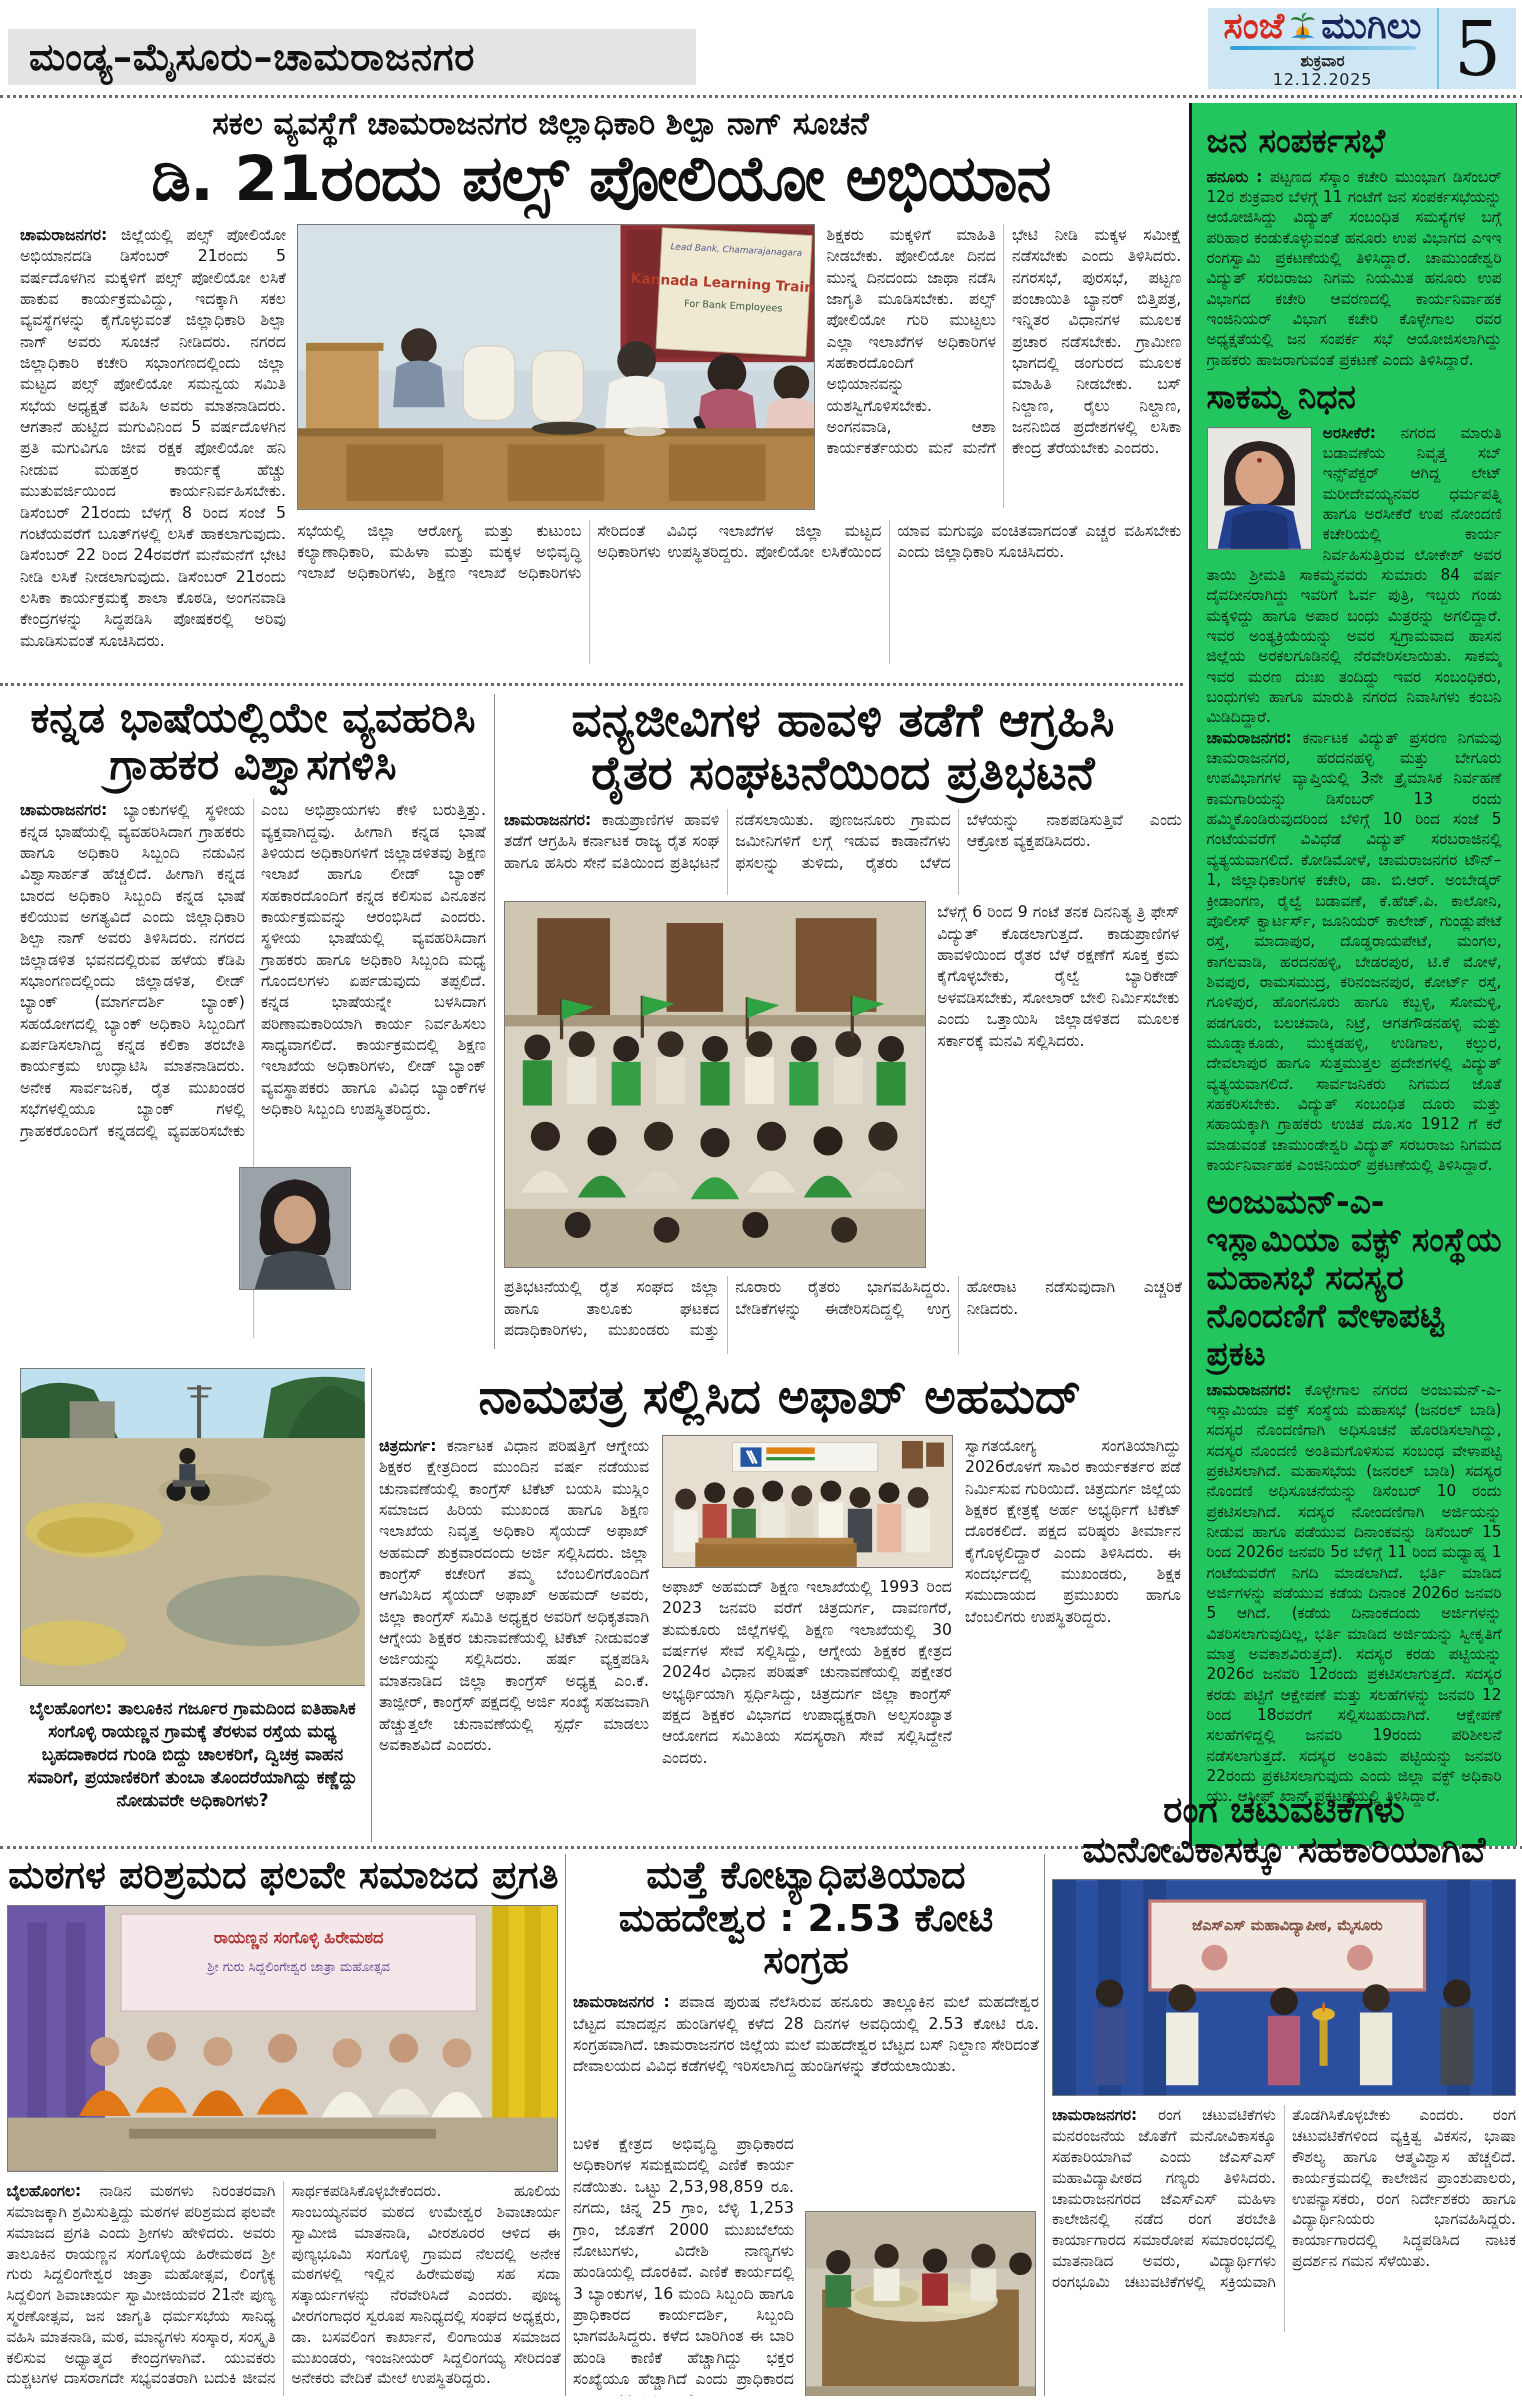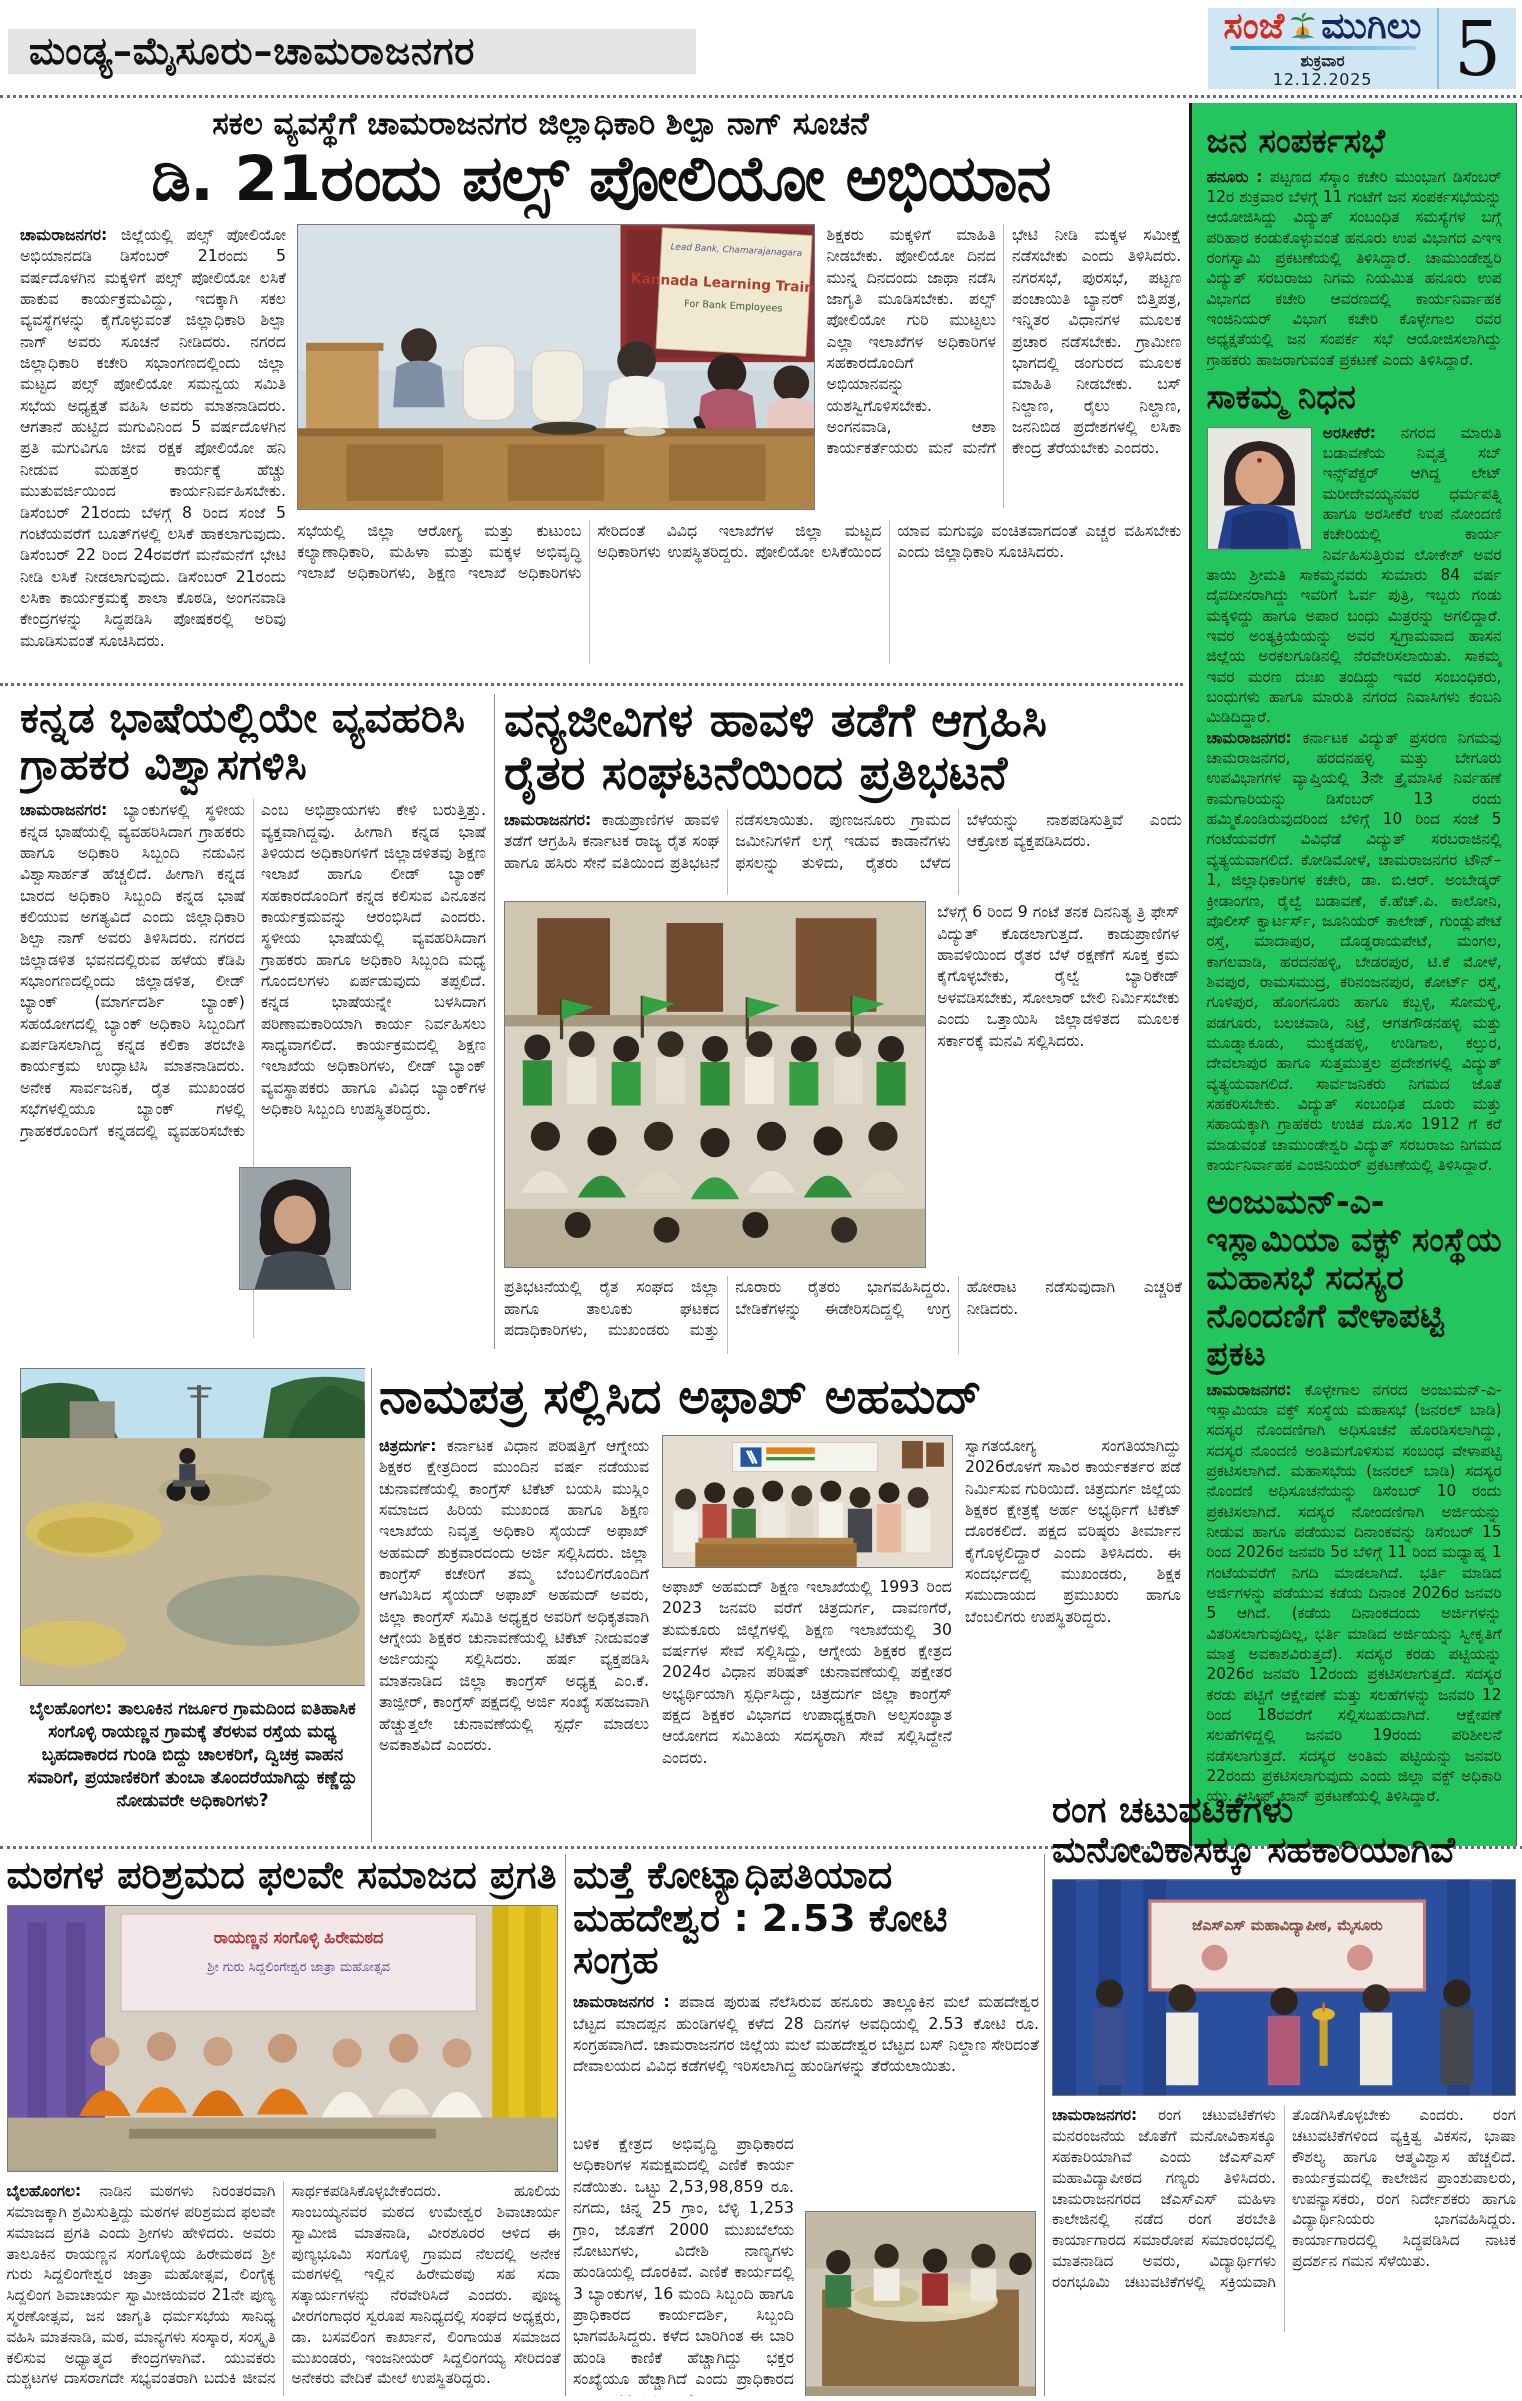--- a/index.html
+++ b/index.html
@@ -16,40 +16,40 @@
   .mast-rule{width:186px;height:4px;background:linear-gradient(90deg,#2a9fd8,#9fd4ee);border-radius:2.4px;margin:2.4px 0;}
   .mast-week{font-size:15.3px;font-weight:bold;color:#222;}
   .mast-date{font-size:16px;color:#222;letter-spacing:0.8px;}
   .mast-num{width:77px;display:flex;align-items:center;justify-content:center;
         border-left:2.4px solid #7fc3e4;font-family:"DejaVu Serif","Liberation Serif",serif;
         font-size:74px;line-height:1;color:#101010;}
   .hr-dotted{border-top:3.2px dotted #6b6b6b;height:0;}
   .vrule{width:0;border-left:0.8px solid #8a8a8a;}
   .kicker{text-align:center;font-size:31px;font-weight:bold;}
   .headline-xl{text-align:center;font-size:63px;font-weight:bold;line-height:1.02;letter-spacing:-0.8px;}
-  .h-block{text-align:left;font-weight:bold;line-height:1.12;}
+  .h-block{text-align:center;font-weight:bold;line-height:1.12;}
   .body-text{font-size:15.7px;line-height:1.36;text-align:justify;overflow:hidden;}
   .body-text b{font-weight:bold;}
   .cols2{column-count:2;column-gap:16px;column-rule:0.8px solid #bbb;}
   .cols3{column-count:3;column-gap:16px;column-rule:0.8px solid #bbb;}
   figure{margin:0;}
   .photo{border:0.8px solid #777;display:block;}
   .caption{font-size:17px;font-weight:bold;text-align:center;line-height:1.35;}
   .sidebar{background:#22c55e;border-left:3.2px solid #1b1b1b;border-right:1.6px solid #555;
         padding:11.3px 14.5px;box-sizing:border-box;overflow:hidden;}
   .sb-h{font-size:33px;font-weight:bold;line-height:1.15;margin:8px 0 6.5px 0;}
   .sb-p{font-size:15.3px;line-height:1.33;text-align:justify;overflow:hidden;}
   .sb-photo{float:left;margin:4.8px 11.3px 3.2px 0;}
 </style>
 </head>
 <body>
 
 <div class="page">
 
-  <div class="abs region-strip" style="left:8px;top:29px;width:646px;height:45px;">
+  <div class="abs region-strip" style="left:8px;top:29px;width:646px;height:56px;">
     <span>ಮಂಡ್ಯ–ಮೈಸೂರು–ಚಾಮರಾಜನಗರ</span>
   </div>
 
   <div class="abs masthead" style="left:1208px;top:8px;width:308px;height:81px;">
     <div class="mast-left">
       <div class="mast-logo">
         <span class="mast-sanje">ಸಂಜೆ</span>
         <svg width="27.4" height="29" viewBox="0 0 34 36">
           <circle cx="17" cy="26" r="8" fill="#f5a21b"></circle>
           <path d="M15 30 L17 10 L19 30 Z" fill="#5a3d1e"></path>

